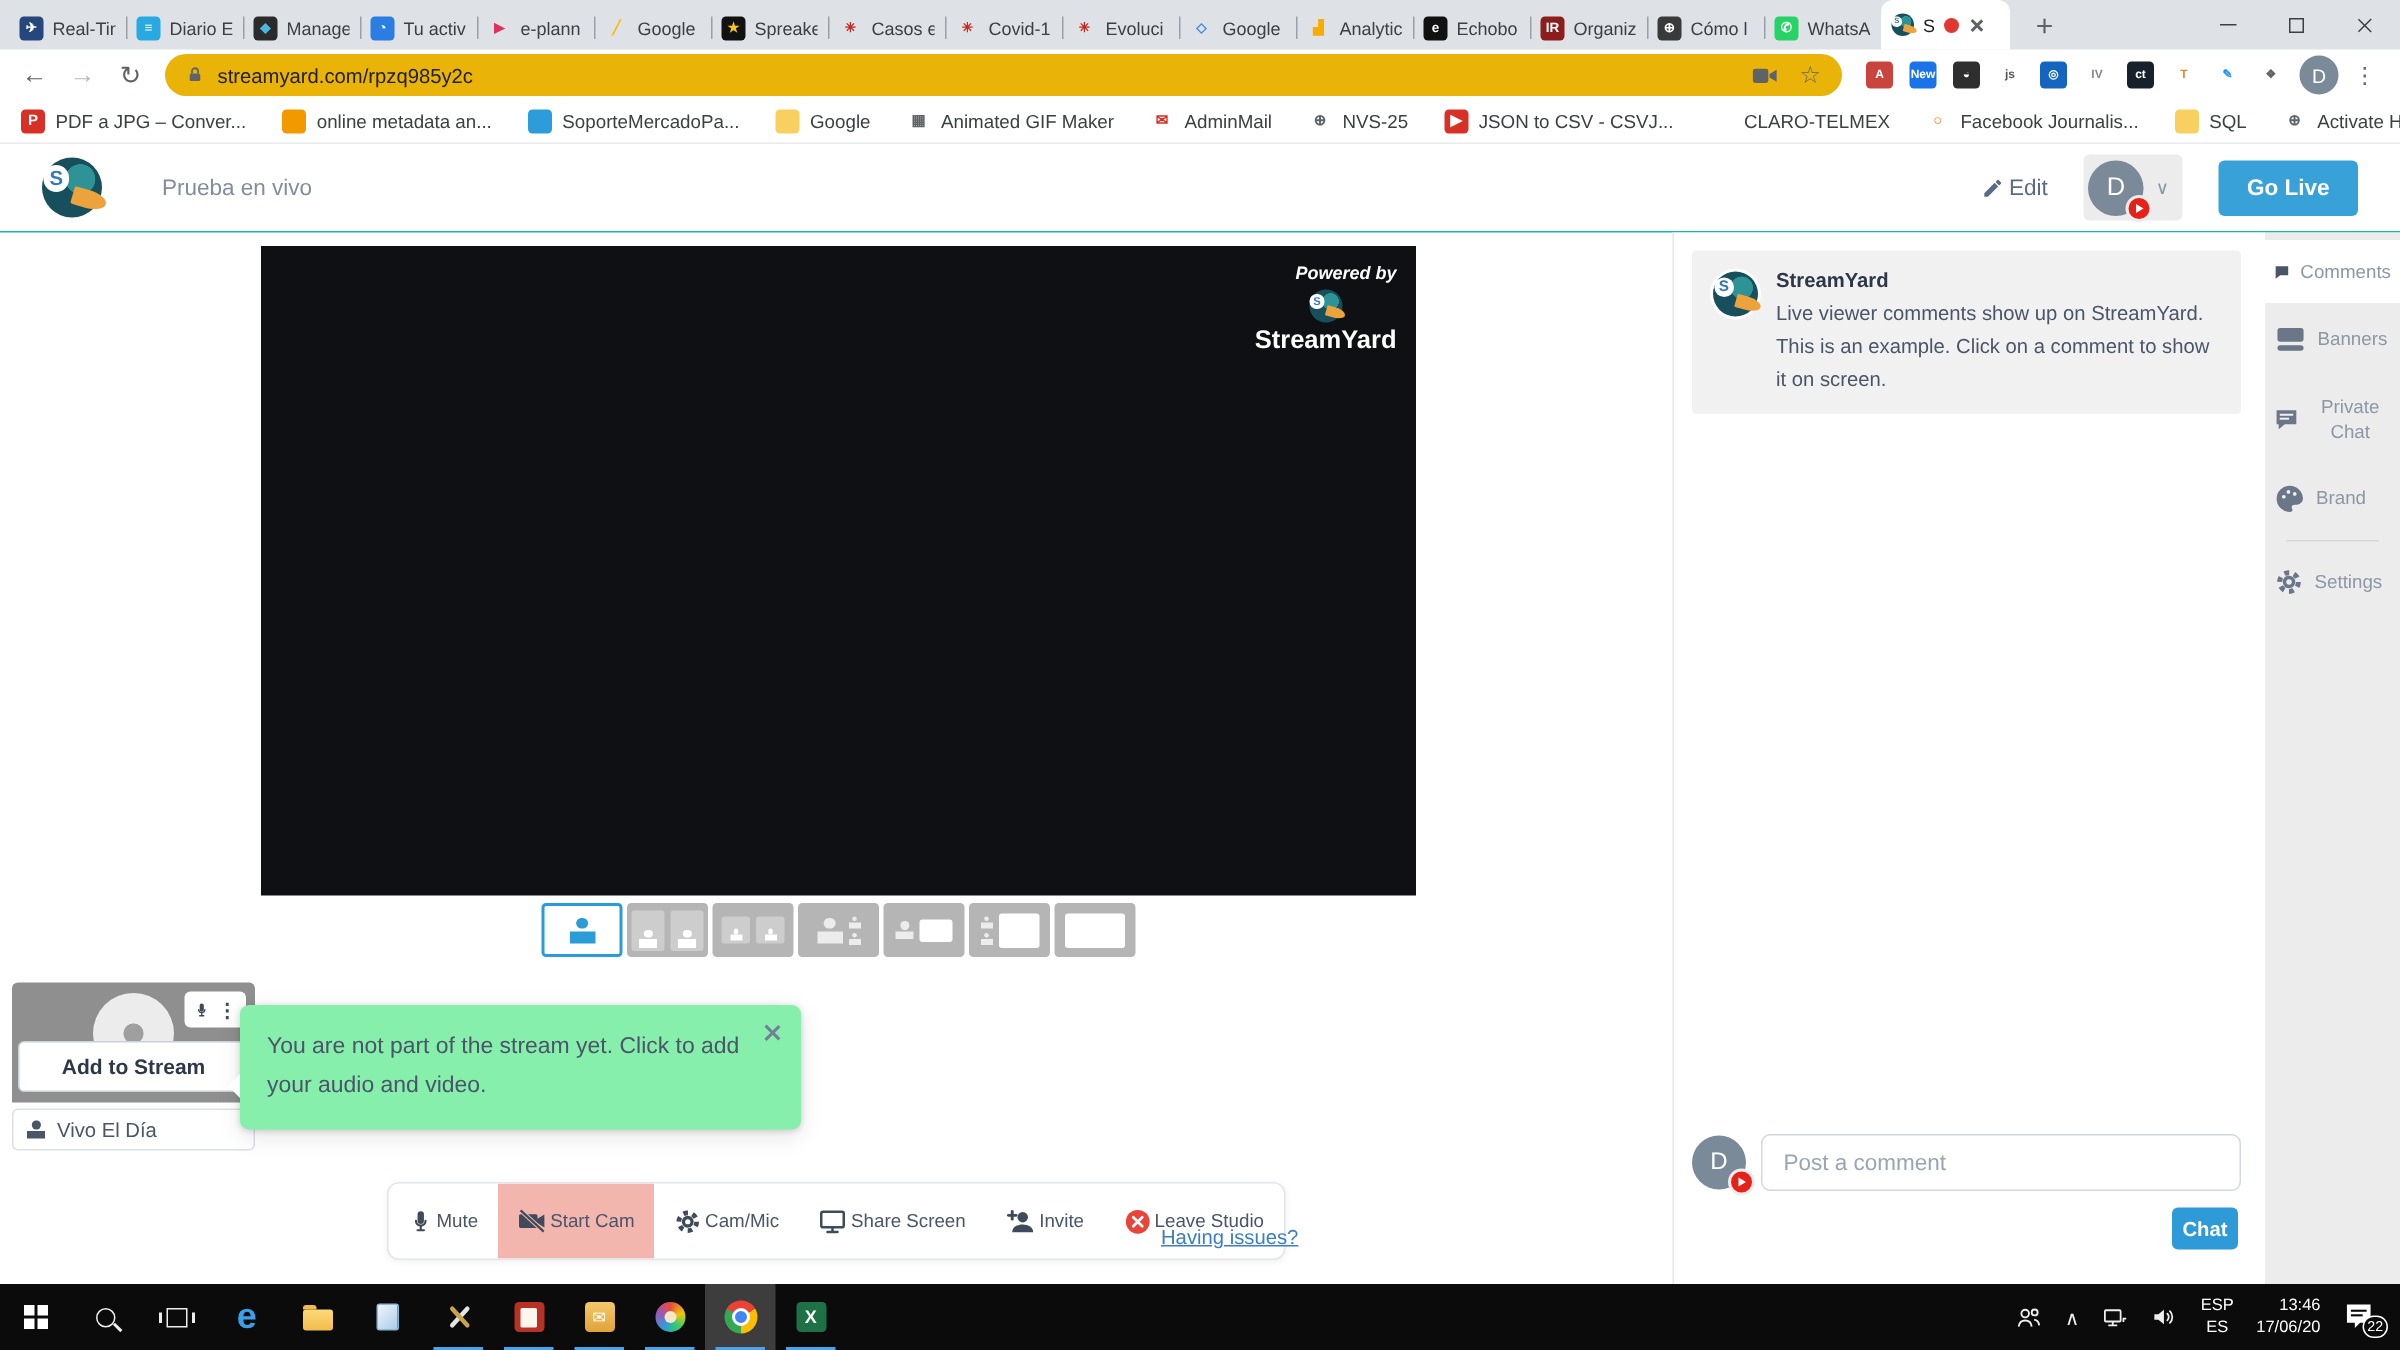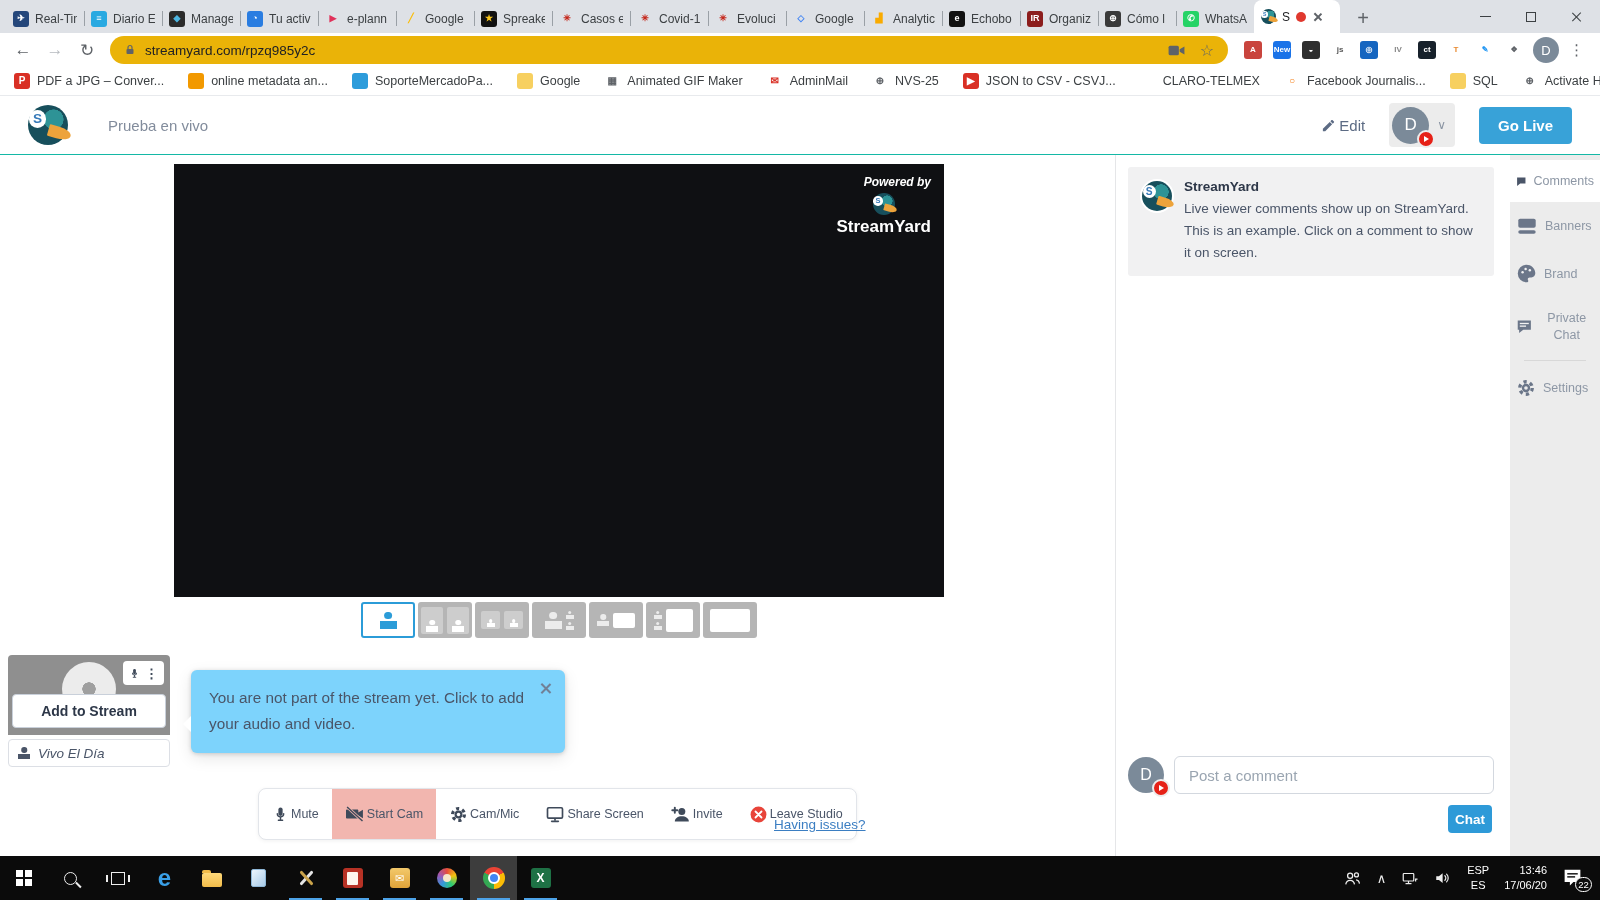--- a/index.html
+++ b/index.html
@@ -74,23 +74,23 @@
   .pp.l { width: 17px; height: 17px; } .pp.m { width: 12px; height: 12px; } .pp.s { width: 8px; height: 8px; }
   .tile { background: #cdcdcd; border-radius: 2px; display: flex; align-items: flex-end; justify-content: center; padding: 2px; color: #fff; }
   .scr { background: #fff; border-radius: 2px; }
   .col2 { display: flex; flex-direction: column; gap: 3px; align-items: center; }
 
   .participant { position: absolute; left: 8px; top: 559px; width: 162px; }
   .pt-video { height: 80px; background: #8f8f8f; border-radius: 4px 4px 0 0; position: relative; }
   .cd { position: absolute; left: 50%; top: 7px; transform: translateX(-50%); width: 54px; height: 54px; border-radius: 50%; background: radial-gradient(circle, #9f9f9f 0 17%, #ececec 18%); }
   .pt-controls { position: absolute; top: 6px; right: 6px; height: 24px; background: #fff; border-radius: 4px; display: flex; align-items: center; gap: 5px; padding: 0 6px; color: #3f4a5a; font-size: 13px; z-index: 2; }
   .add-btn { position: absolute; left: 4px; right: 4px; top: 39px; height: 34px; background: #fff; border: 1px solid #c9d0da; border-radius: 4px; font-size: 14px; font-weight: 700; color: #2d3748; display: flex; align-items: center; justify-content: center; z-index: 1; }
-  .pt-name { margin-top: 4px; height: 28px; background: #fff; border: 1px solid #dcdfe5; border-radius: 4px; display: flex; align-items: center; gap: 8px; padding: 0 9px; color: #4a5568; font-size: 13.5px; font-style: italic; }
-
-  .tooltip { position: absolute; left: 191px; top: 574px; width: 374px; background: #7dd3fc; border-radius: 6px; box-shadow: 0 1px 4px rgba(0,0,0,.16), 0 5px 16px rgba(0,0,0,.10); padding: 15px 36px 15px 18px; font-size: 15.3px; color: #4a5568; line-height: 1.72; z-index: 3; }
+  .pt-name { margin-top: 4px; height: 28px; background: #fff; border: 1px solid #dcdfe5; border-radius: 4px; display: flex; align-items: center; gap: 8px; padding: 0 9px; color: #4a5568; font-size: 13.5px; }
+
+  .tooltip { position: absolute; left: 160px; top: 574px; width: 374px; background: #86efac; border-radius: 6px; box-shadow: 0 1px 4px rgba(0,0,0,.16), 0 5px 16px rgba(0,0,0,.10); padding: 15px 36px 15px 18px; font-size: 15.3px; color: #4a5568; line-height: 1.72; z-index: 3; }
   .tooltip::before { content: ""; position: absolute; left: -8px; top: 46px; border-top: 8px solid transparent; border-bottom: 8px solid transparent; border-right: 8px solid #fff; }
   .tt-close { position: absolute; top: 12px; right: 13px; width: 13px; height: 13px; }
   .tt-close::before, .tt-close::after { content: ""; position: absolute; left: 6px; top: 0; width: 1.6px; height: 13px; background: #718096; }
   .tt-close::before { transform: rotate(45deg); } .tt-close::after { transform: rotate(-45deg); }
 
   .bottom-toolbar { position: absolute; left: 258px; top: 692px; height: 52px; background: #fff; border: 1px solid #e2e5ea; border-radius: 8px; box-shadow: 0 1px 4px rgba(0,0,0,.06); display: flex; overflow: hidden; }
   .bt-item { display: flex; align-items: center; justify-content: center; gap: 2px; padding: 0 13px; min-width: 66px; color: #4a5568; font-size: 12.5px; }
   .bt-item svg { color: #3f4a5a; display: block; }
   .bt-item.cam { background: #f2b6af; }
   .having { position: absolute; left: 774px; top: 721px; font-size: 13.5px; color: #3b7ec2; text-decoration: underline; text-align: right; }
@@ -546,38 +546,38 @@
     </div>
     <div class="rail-item" data-interactable="true">
       <svg width="22" viewBox="0 0 24 24" fill="currentColor" data-interactable="false">
           <rect x="2.5" y="4" width="19" height="10" rx="2"></rect>
           <rect x="2.5" y="16.5" width="19" height="4" rx="2"></rect>
         </svg>
       <span data-interactable="false">Banners</span>
     </div>
     <div class="rail-item" data-interactable="true">
       <svg width="21" viewBox="0 0 24 24" data-interactable="false">
+          <path fill="currentColor" d="M2.5 3.5h19V17h-11l-6 4.8V17h-2z"></path>
+          <g fill="#f2f2f2">
+            <rect x="5.5" y="7" width="13" height="1.9"></rect>
+            <rect x="5.5" y="10.8" width="9" height="1.9"></rect>
+          </g>
+        </svg>
+      <span data-interactable="false">Private Chat</span>
+    </div>
+    <div class="rail-item" data-interactable="true">
+      <svg width="21" viewBox="0 0 24 24" data-interactable="false">
           <path fill="currentColor" d="M12 2a10 10 0 0 0 0 20c1.8 0 2.5-1.2 1.8-2.4-.9-1.5.1-3.1 1.9-3.1h1.8A4.8 4.8 0 0 0 22 11C21.6 5.9 17.2 2 12 2z"></path>
           <g fill="#f2f2f2">
             <circle cx="7.5" cy="10.5" r="1.4"></circle>
             <circle cx="11" cy="6.8" r="1.4"></circle>
             <circle cx="15.8" cy="8.3" r="1.4"></circle>
           </g>
         </svg>
       <span data-interactable="false">Brand</span>
-    </div>
-    <div class="rail-item" data-interactable="true">
-      <svg width="21" viewBox="0 0 24 24" data-interactable="false">
-          <path fill="currentColor" d="M2.5 3.5h19V17h-11l-6 4.8V17h-2z"></path>
-          <g fill="#f2f2f2">
-            <rect x="5.5" y="7" width="13" height="1.9"></rect>
-            <rect x="5.5" y="10.8" width="9" height="1.9"></rect>
-          </g>
-        </svg>
-      <span data-interactable="false">Private Chat</span>
     </div>
     <div class="rail-divider" data-interactable="false"></div>
     <div class="rail-item" data-interactable="true">
       <svg width="20" viewBox="0 0 24 24" data-interactable="false">
           <circle cx="12" cy="12" r="7.5" fill="none" stroke="currentColor" stroke-width="4" stroke-dasharray="3.9 3.95"></circle>
           <circle cx="12" cy="12" r="5" fill="currentColor"></circle>
           <circle cx="12" cy="12" r="2.2" fill="#ececec"></circle>
         </svg>
       <span data-interactable="false">Settings</span>
     </div>

